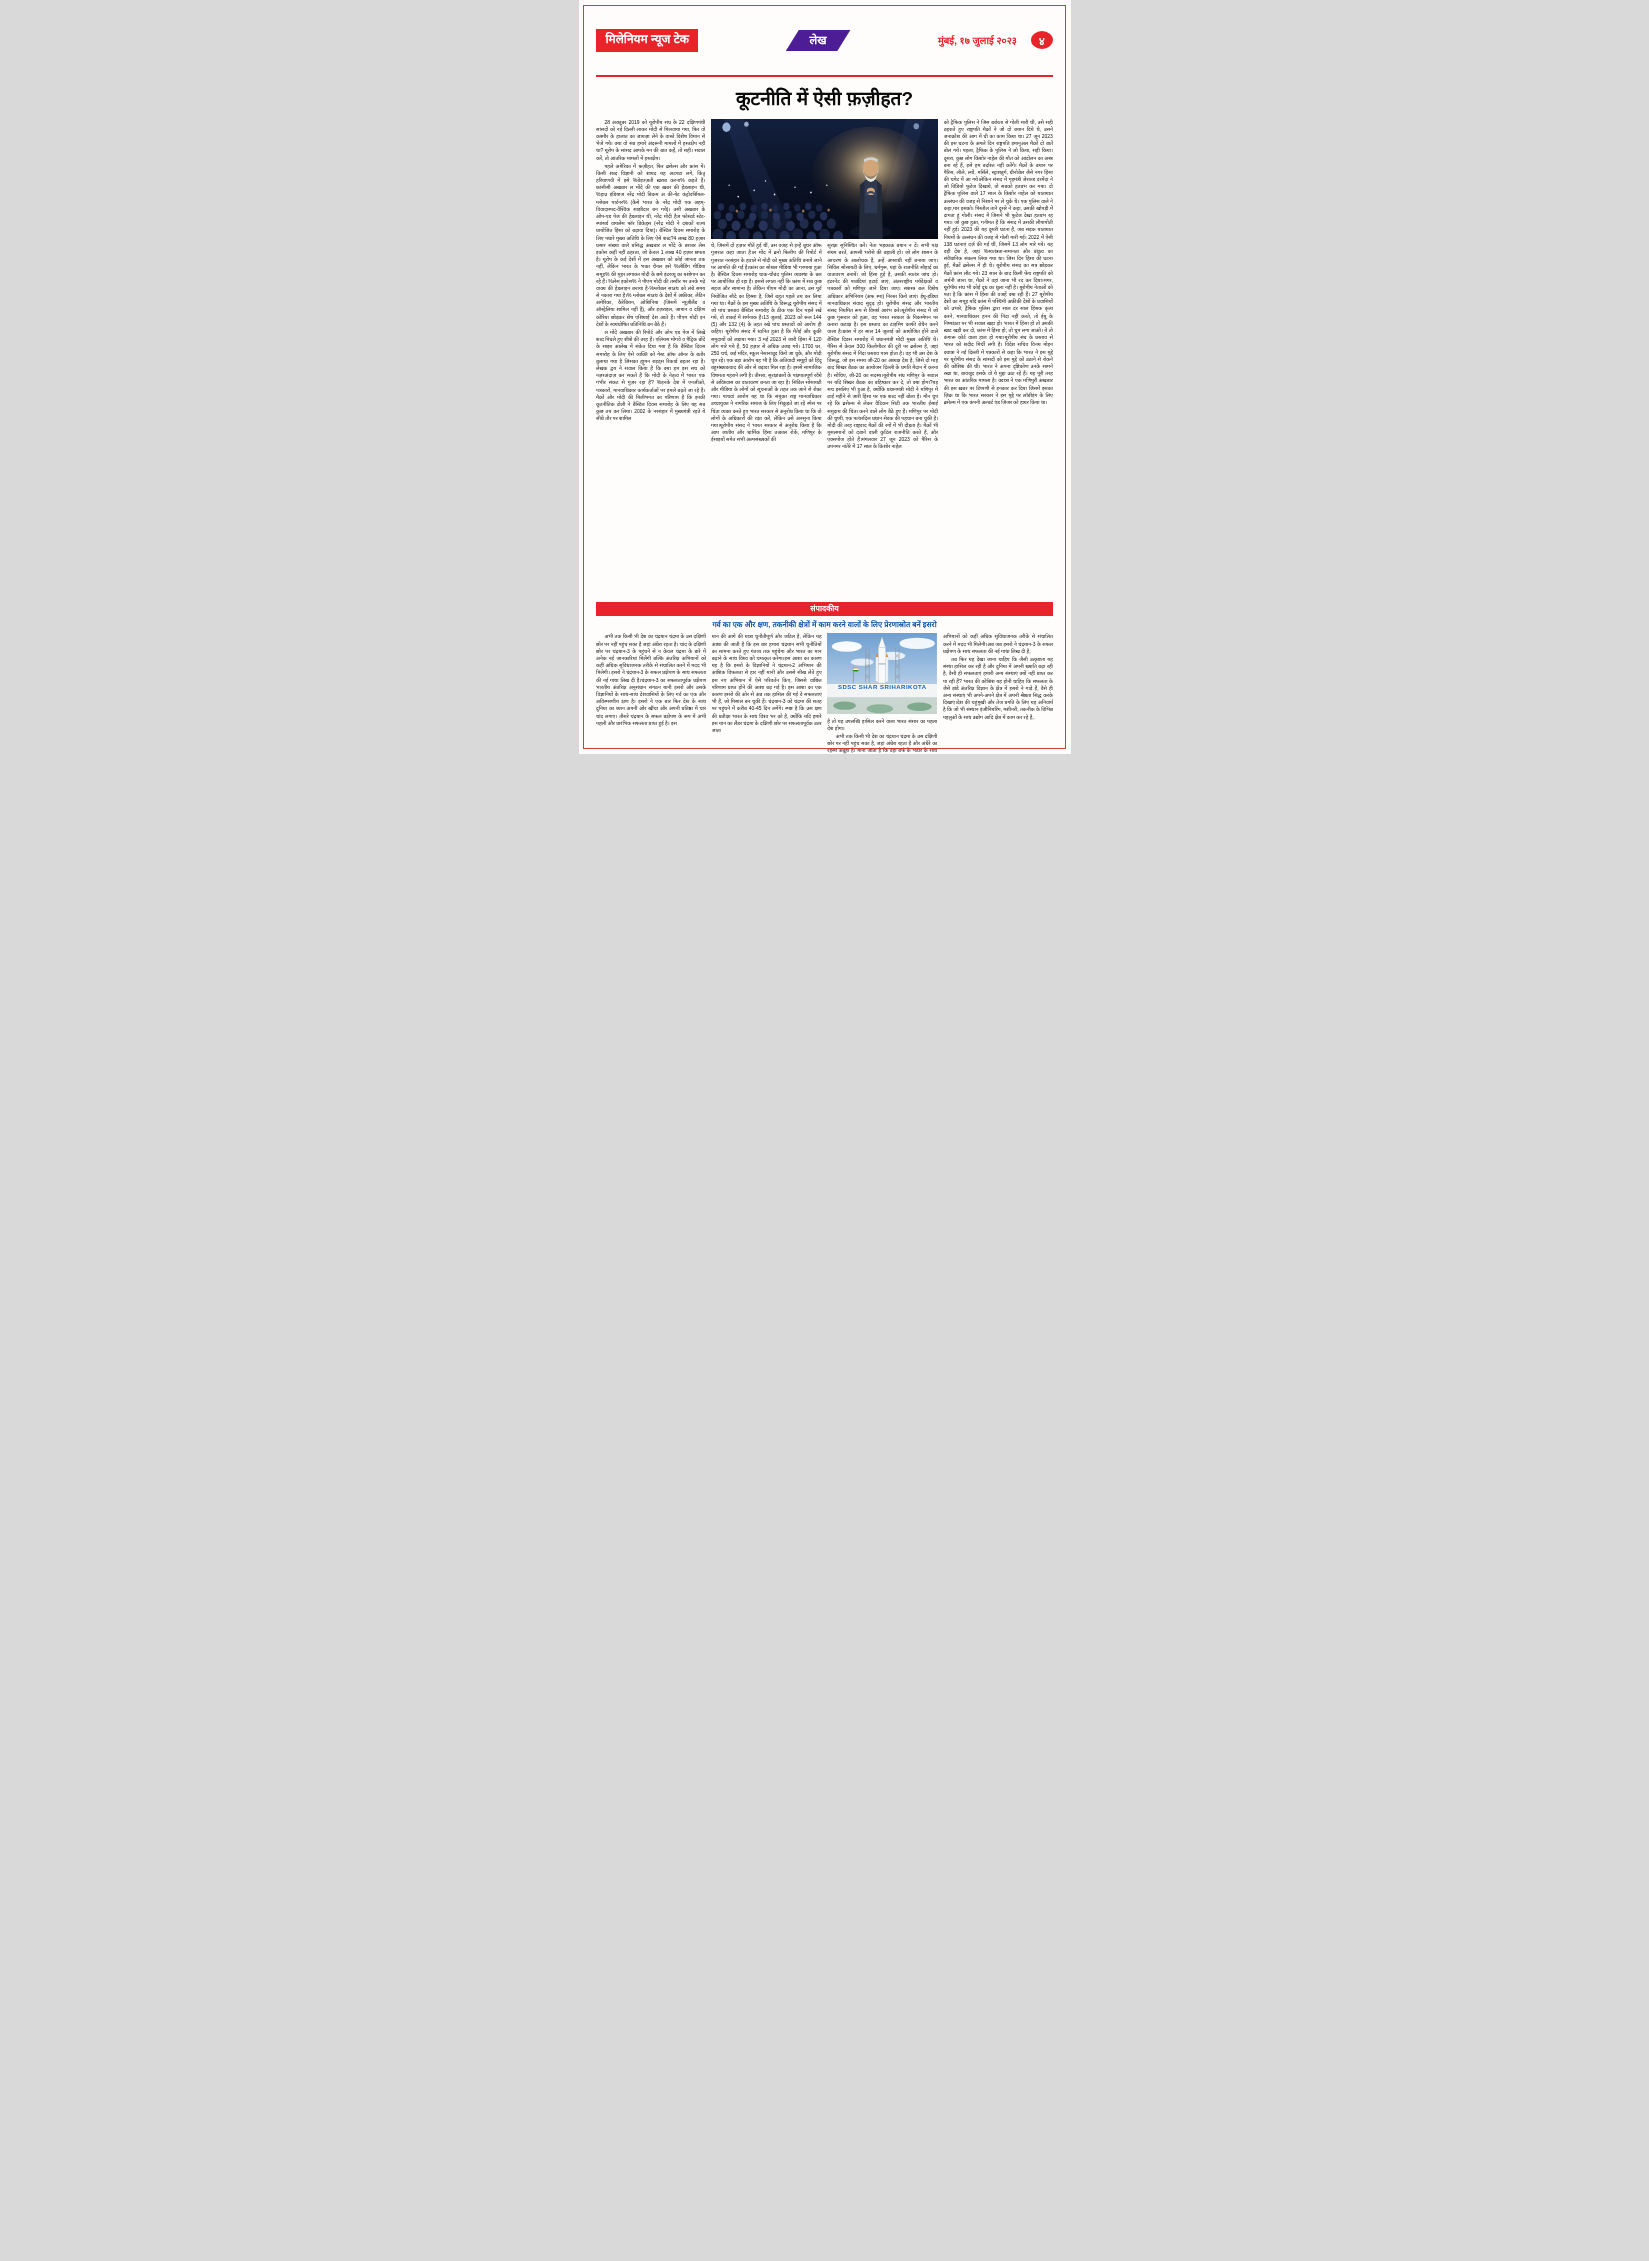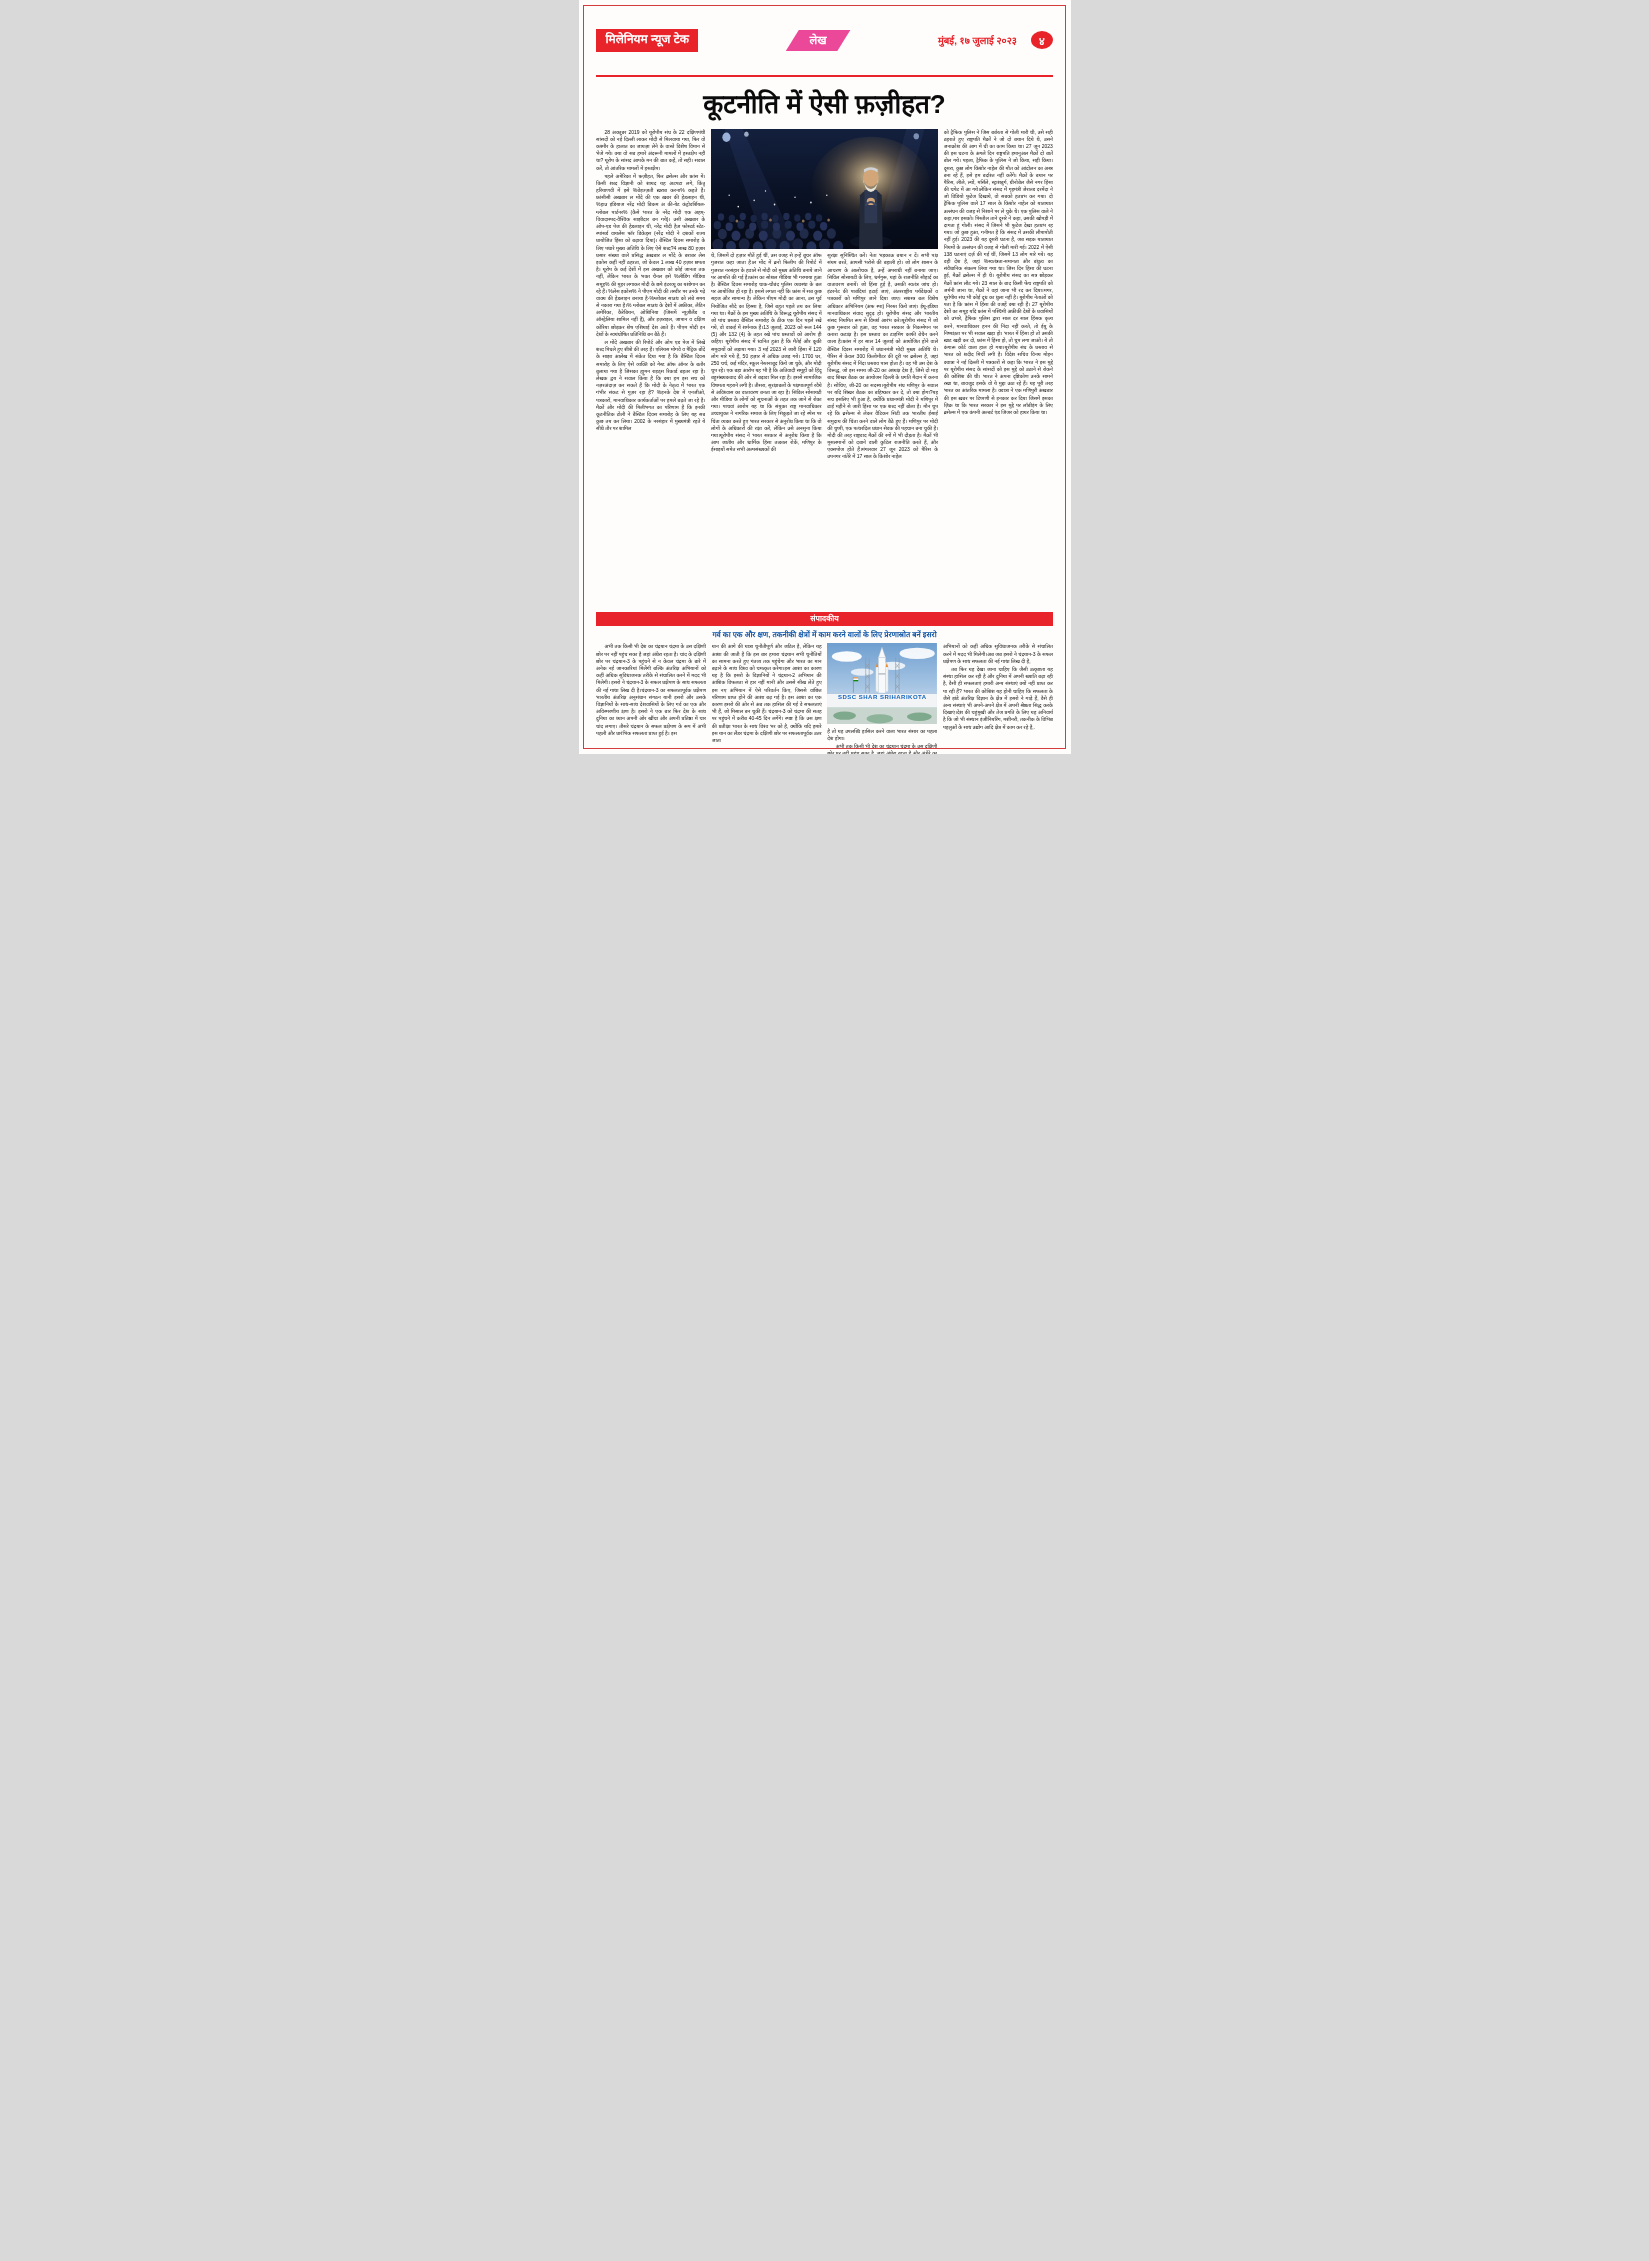--- a/index.html
+++ b/index.html
@@ -4,30 +4,30 @@
 <style>
   html,body{margin:0;padding:0;}
   body{background:#d9d9d9;font-family:"Liberation Sans","DejaVu Sans",sans-serif;}
   .page{position:relative;width:492px;height:754px;margin:0 auto;background:#fffdfb;
         padding:13.5px 17.6px 7.2px;box-sizing:border-box;overflow:hidden;color:#141414;}
   .frame{position:absolute;inset:4.7px;border:0.8px solid #d43b3b;pointer-events:none;}
   
   .masthead-row{display:flex;align-items:center;}
   .brand{background:#e8232a;color:#fff;font-weight:800;font-size:12px;line-height:1.1;
          padding:4.7px 9.3px 5.7px;flex:0 0 auto;}
-  .section-ribbon{background:#ec4899;color:#fff;font-weight:800;font-size:11.4px;line-height:1.1;
+  .section-ribbon{background:#4c1d95;color:#fff;font-weight:800;font-size:11.4px;line-height:1.1;
          padding:4.1px 24px 5.2px;margin:16px auto;
          clip-path:polygon(13.5px 0, 100% 0, calc(100% - 13.5px) 100%, 0 100%);}
   .right-group{display:flex;align-items:center;gap:14px;flex:0 0 auto;}
   .dateline{color:#e8232a;font-weight:800;font-size:9.8px;}
   .page-number{background:#e8232a;color:#fff;font-weight:800;font-size:11px;width:22px;height:18px;
          border-radius:50%;display:flex;align-items:center;justify-content:center;}
   .red-rule{height:2.6px;background:#e8232a;margin-top:7.2px;}
   
-  .headline{font-size:26px;font-weight:800;text-align:center;margin:8.3px 0 7.2px;color:#0b0b0b;}
+  .headline{font-size:19px;font-weight:800;text-align:center;margin:8.3px 0 7.2px;color:#0b0b0b;}
   
   .article-body{display:flex;gap:5.7px;height:443px;overflow:hidden;}
   .article-body > .col{flex:1 1 0;min-width:0;overflow:hidden;}
   .mid{flex:2.08 1 0;display:flex;flex-direction:column;min-width:0;}
   .photo{height:120px;position:relative;overflow:hidden;background:#0b1020;margin-bottom:3.6px;flex:0 0 auto;}
   .photo svg{display:block;width:100%;height:100%;}
   .midcols{display:flex;gap:5.7px;flex:1 1 auto;overflow:hidden;}
   .midcols .col{flex:1 1 0;min-width:0;overflow:hidden;}
   .col p{font-size:5px;line-height:1.44;text-align:justify;text-indent:8.3px;margin:0 0 1px;}
   .cont p:first-child{text-indent:0;}

